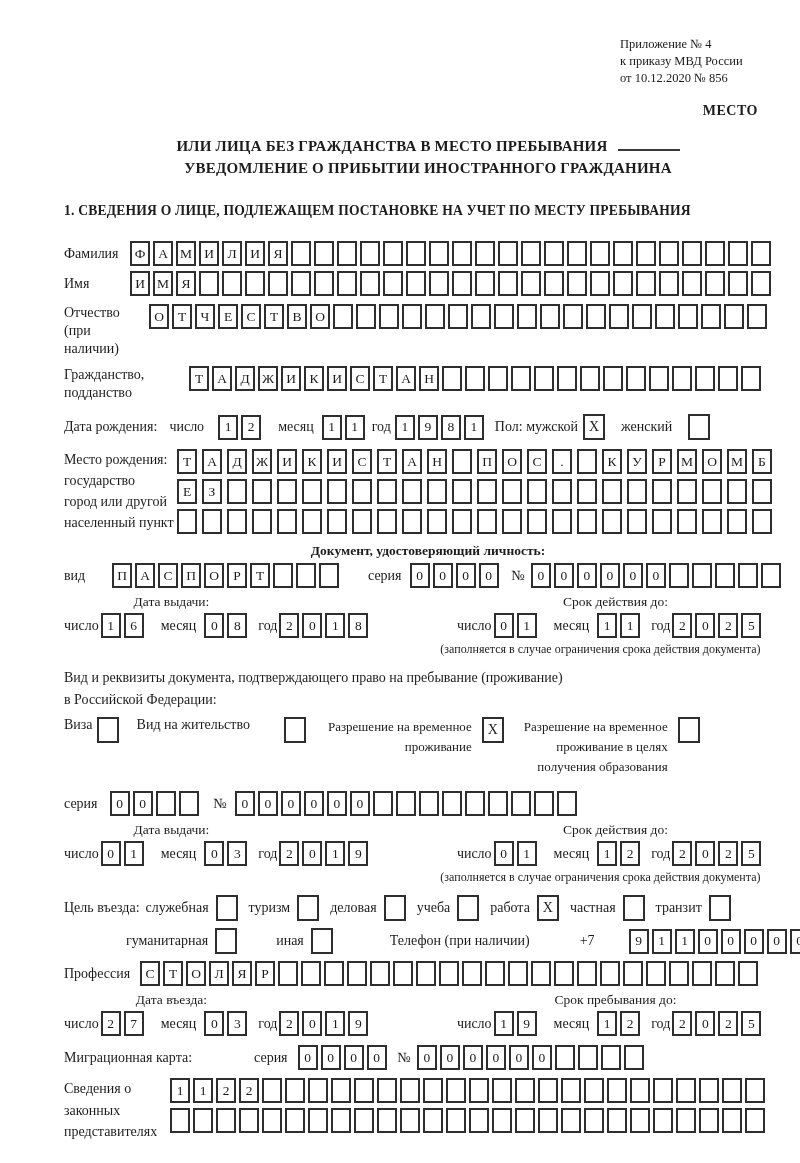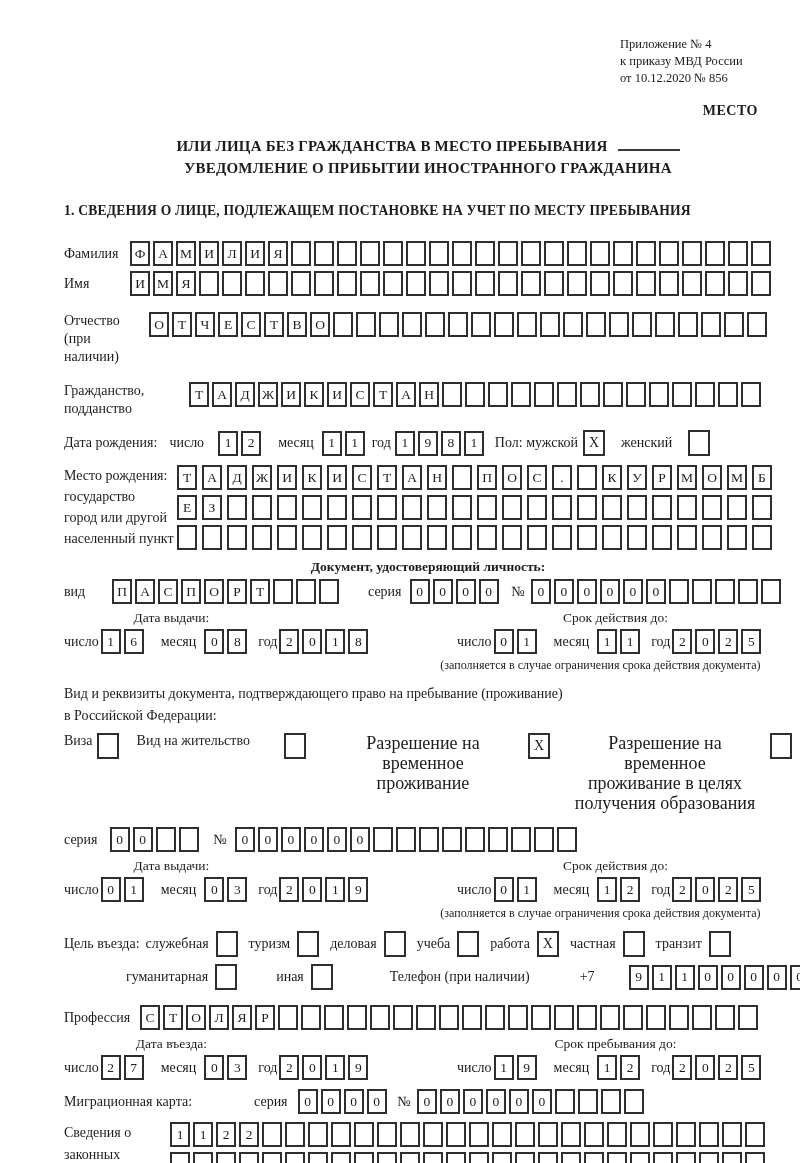--- a/index.html
+++ b/index.html
@@ -32,40 +32,40 @@
   }
   .sp .cell { margin-right:5px; }
   .cb {
     width:22px; height:26px; border:2px solid #2e2e2e;
     display:inline-flex; align-items:center; justify-content:center;
     font-size:14px; flex-shrink:0; background:#fff;
   }
 
   .w66 { width:66px; } .w85 { width:85px; } .w125 { width:125px; } .w113 { width:113px; } .w76 { width:76px; }
 
-  .flex-top { display:flex; align-items:flex-start; margin-top:16px; }
+  .flex-top { display:flex; align-items:flex-start; margin-top:8px; }
   .stackrows > .cells { margin-bottom:5px; }
 
   .doc-heading { text-align:center; font-weight:bold; font-size:13.5px; margin-top:4px; }
 
   .dates-block { display:flex; margin-top:6px; }
   .dcol-left { width:46%; }
   .dcol-right { width:54%; }
   .dhead { font-size:13.5px; text-align:center; margin-bottom:3px; }
   .dcol-left .dhead { padding-right:120px; }
   .dcol-right .dhead { padding-left:40px; }
   .drow { display:flex; align-items:center; }
   .dcol-right .drow { padding-left:58px; }
   .dnote { font-size:12px; margin-top:4px; text-align:center; padding-left:10px; }
   .gap14 { margin-left:14px; } .gap8 { margin-left:8px; } .gap4 { margin-left:4px; }
 
   .intro { font-size:14px; line-height:22px; margin-top:10px; }
 
   .permit-row { display:flex; align-items:flex-start; margin-top:6px; }
-  .pcol { font-size:18px; line-height:20px; text-align:center; }
+  .pcol { font-size:13px; line-height:20px; text-align:right; }
   .permit-row .cb { margin-top:0; }
 
   .opt { display:inline-flex; align-items:center; margin-right:11px; }
   .opt .lbl { margin-right:7px; }
 </style>
 </head>
 <body>
 
 <div class="page">
 
@@ -573,21 +573,21 @@
         <span class="cell">0</span>
         <span class="cell">0</span>
         <span class="cell">0</span>
         <span class="cell">0</span>
         <span class="cell">0</span>
         <span class="cell">0</span>
         <span class="cell"></span>
       </span>
   </div>
 
-  <div class="row" style="margin-top:15px;">
+  <div class="row" style="margin-top:7px;">
     <span class="lbl w76">Профессия</span>
     <span class="cells">
         <span class="cell">С</span>
         <span class="cell">Т</span>
         <span class="cell">О</span>
         <span class="cell">Л</span>
         <span class="cell">Я</span>
         <span class="cell">Р</span>
         <span class="cell"></span>
         <span class="cell"></span>

